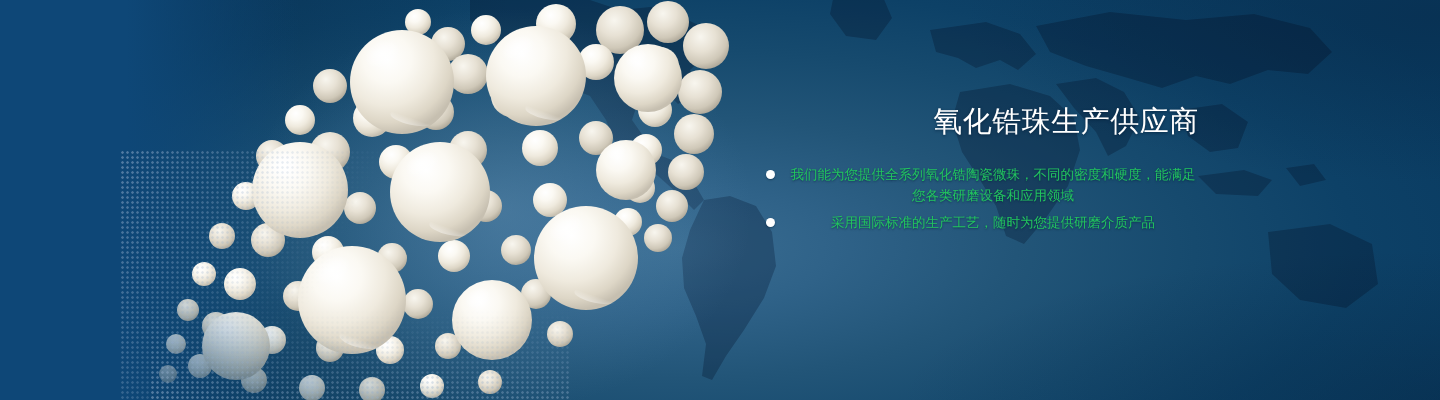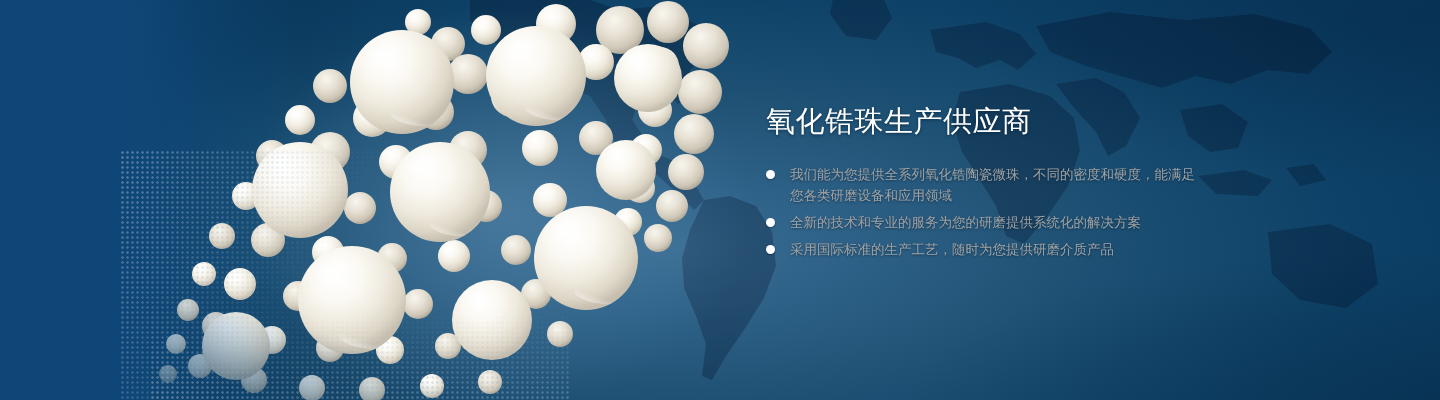--- a/index.html
+++ b/index.html
@@ -9,20 +9,21 @@
   }
   * { box-sizing: border-box; }
 
   .banner {
     position: relative;
     width: 1440px;
     height: 400px;
     overflow: hidden;
     font-family: "DejaVu Sans", "Liberation Sans", sans-serif;
     background: #0b4470;
+    text-align: center;
   }
 
   
   .bg-base {
     position: absolute;
     inset: 0;
     background:
       radial-gradient(ellipse 62% 86% at 47% 62%,
           #3a6d92 0%,
           #2f6288 18%,
@@ -115,21 +116,21 @@
   }
   .bullets {
     list-style: none;
     margin: 0;
     padding: 0;
   }
   .bullet {
     position: relative;
     padding-left: 24px;
     margin-bottom: 6px;
-    color: #a3a3a3;
+    color: #22c55e;
     font-size: 13.5px;
     line-height: 21px;
     text-shadow: 0 1px 2px rgba(4,30,55,.60);
     max-width: 430px;
   }
   .bullet:last-child { margin-bottom: 4px; }
   .dot {
     position: absolute;
     left: 0;
     top: 6px;
@@ -342,22 +343,18 @@
   <div class="copy">
     <h1 class="headline">氧化锆珠生产供应商</h1>
 
     <ul class="bullets">
       <li class="bullet">
         <span class="dot"></span>
         <span>我们能为您提供全系列氧化锆陶瓷微珠，不同的密度和硬度，能满足您各类研磨设备和应用领域</span>
       </li>
       <li class="bullet">
         <span class="dot"></span>
-        <span>全新的技术和专业的服务为您的研磨提供系统化的解决方案</span>
-      </li>
-      <li class="bullet">
-        <span class="dot"></span>
         <span>采用国际标准的生产工艺，随时为您提供研磨介质产品</span>
       </li>
     </ul>
   </div>
 
 </div>
 
 </body></html>

